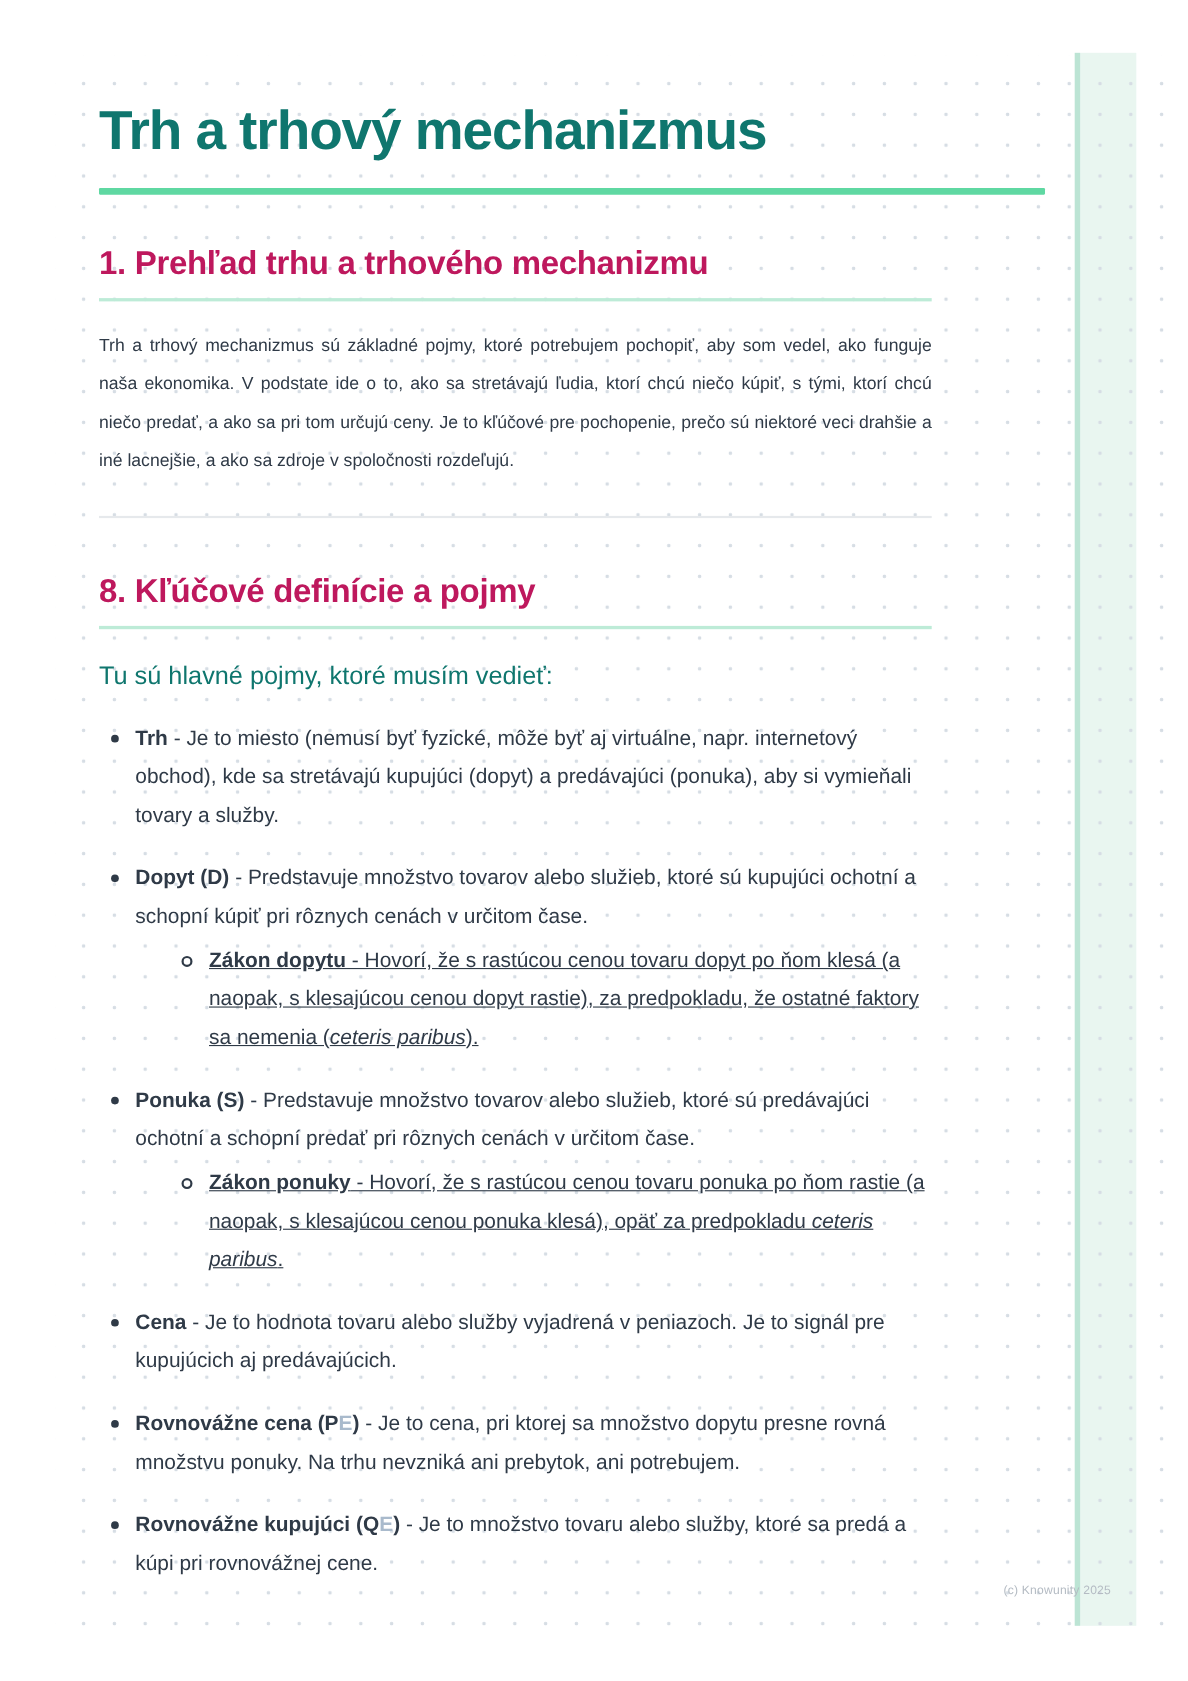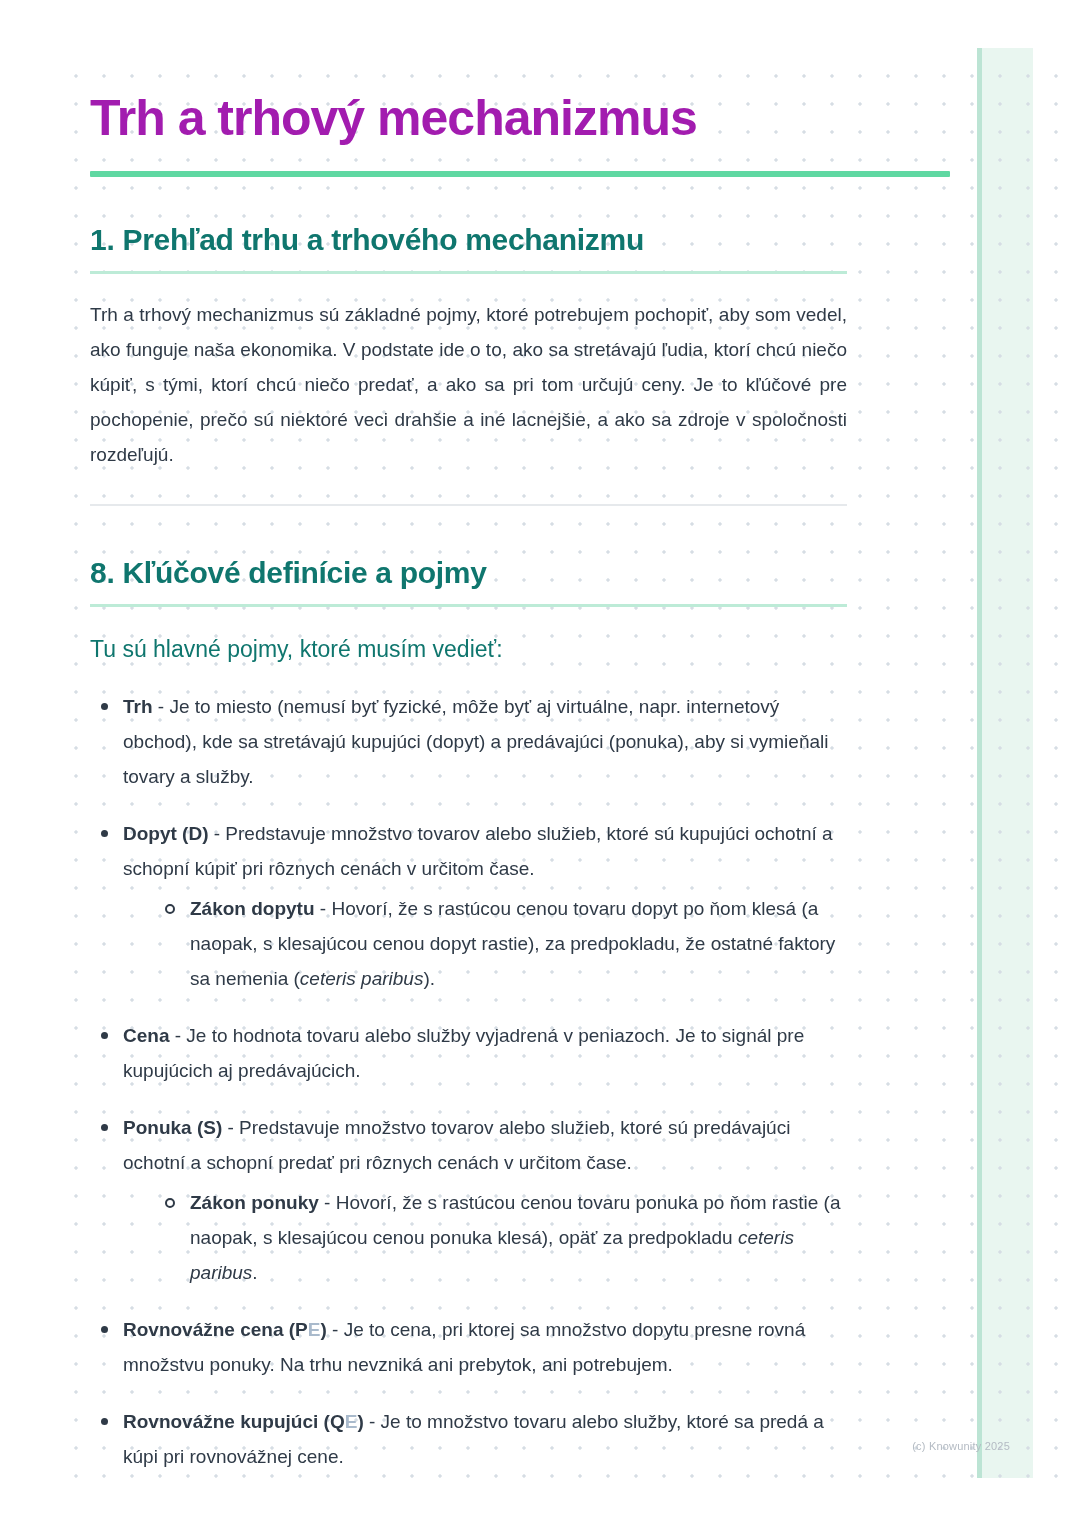--- a/index.html
+++ b/index.html
@@ -27,38 +27,38 @@
     position:absolute;left:977px;top:48px;width:5px;height:1430px;
     background:#bce4d4;z-index:0;
   }
   .content{
     position:absolute;left:90px;top:90px;width:770px;z-index:2;
   }
   h1.title{
     margin:0;
     font-size:50px;line-height:56px;font-weight:700;
     letter-spacing:-1px;
-    color:#a21caf;
+    color:#0f766e;
   }
   .title-rule{
     width:860px;height:6px;background:#5fd8a2;margin-top:25px;border-radius:1px;
   }
   h2.section-heading{
     margin:0;
     font-size:30px;line-height:36px;font-weight:700;
     letter-spacing:-0.3px;
-    color:#0f766e;
+    color:#be185d;
   }
   .sec-1{margin-top:45px;}
   .thin-rule{
     width:757px;height:3px;background:#bdebd7;margin-top:13px;
   }
   p.body-par{
     margin:23px 0 0 0;width:757px;
-    font-size:19px;line-height:35px;
+    font-size:16px;line-height:35px;
     text-align:justify;
     color:#2f3a47;
   }
   .section-divider{
     width:757px;height:2px;background:#e6e9ec;margin-top:32px;
   }
   .sec-2{margin-top:49px;}
   p.intro{
     margin:25px 0 0 0;width:757px;
     font-size:23px;line-height:35px;
@@ -71,21 +71,21 @@
   ul.term-list>li.item{
     position:relative;
     padding-left:33px;
     margin-top:22px;
   }
   ul.term-list>li.item::before{
     content:"";position:absolute;left:11px;top:14px;
     width:7px;height:7px;border-radius:50%;background:#2f3a47;
   }
   ul.sublist{
-    list-style:none;margin:5px 0 6px 0;padding:0 0 0 35px;
+    list-style:none;margin:5px 0 6px 0;padding:0 0 0 35px;text-decoration:underline;
   }
   ul.sublist>li.subitem{
     position:relative;
     padding-left:32px;
     margin-top:2px;
   }
   ul.sublist>li.subitem::before{
     content:"";position:absolute;left:7px;top:13px;
     width:6px;height:6px;border-radius:50%;
     border:2px solid #2f3a47;background:transparent;
@@ -120,24 +120,24 @@
 
     <div class="sec-2">
       <h2 class="section-heading">8. Kľúčové definície a pojmy</h2>
       <div class="thin-rule"></div>
       <p class="intro">Tu sú hlavné pojmy, ktoré musím vedieť:</p>
       <ul class="term-list" id="term-list">
           <li class="item"><span class="seg-b">Trh</span><span class="seg-n"> - Je to miesto (nemusí byť fyzické, môže byť aj virtuálne, napr. internetový obchod), kde sa stretávajú kupujúci (dopyt) a predávajúci (ponuka), aby si vymieňali tovary a služby.</span></li>
           <li class="item"><span class="seg-b">Dopyt (D)</span><span class="seg-n"> - Predstavuje množstvo tovarov alebo služieb, ktoré sú kupujúci ochotní a schopní kúpiť pri rôznych cenách v určitom čase.</span><ul class="sublist">
               <li class="subitem"><span class="seg-b">Zákon dopytu</span><span class="seg-n"> - Hovorí, že s rastúcou cenou tovaru dopyt po ňom klesá (a naopak, s klesajúcou cenou dopyt rastie), za predpokladu, že ostatné faktory sa nemenia (</span><span class="seg-i">ceteris paribus</span><span class="seg-n">).</span></li>
             </ul></li>
-          <li class="item"><span class="seg-b">Cena</span><span class="seg-n"> - Je to hodnota tovaru alebo služby vyjadrená v peniazoch. Je to signál pre kupujúcich aj predávajúcich.</span></li>
           <li class="item"><span class="seg-b">Ponuka (S)</span><span class="seg-n"> - Predstavuje množstvo tovarov alebo služieb, ktoré sú predávajúci ochotní a schopní predať pri rôznych cenách v určitom čase.</span><ul class="sublist">
               <li class="subitem"><span class="seg-b">Zákon ponuky</span><span class="seg-n"> - Hovorí, že s rastúcou cenou tovaru ponuka po ňom rastie (a naopak, s klesajúcou cenou ponuka klesá), opäť za predpokladu </span><span class="seg-i">ceteris paribus</span><span class="seg-n">.</span></li>
             </ul></li>
+          <li class="item"><span class="seg-b">Cena</span><span class="seg-n"> - Je to hodnota tovaru alebo služby vyjadrená v peniazoch. Je to signál pre kupujúcich aj predávajúcich.</span></li>
           <li class="item"><span class="seg-b">Rovnovážne cena (P</span><span class="seg-sub">E</span><span class="seg-b">)</span><span class="seg-n"> - Je to cena, pri ktorej sa množstvo dopytu presne rovná množstvu ponuky. Na trhu nevzniká ani prebytok, ani potrebujem.</span></li>
           <li class="item"><span class="seg-b">Rovnovážne kupujúci (Q</span><span class="seg-sub">E</span><span class="seg-b">)</span><span class="seg-n"> - Je to množstvo tovaru alebo služby, ktoré sa predá a kúpi pri rovnovážnej cene.</span></li>
         </ul>
     </div>
   </div>
 
   <div class="footer-credit">(c) Knowunity 2025</div>
 </div>
 
 </body></html>

